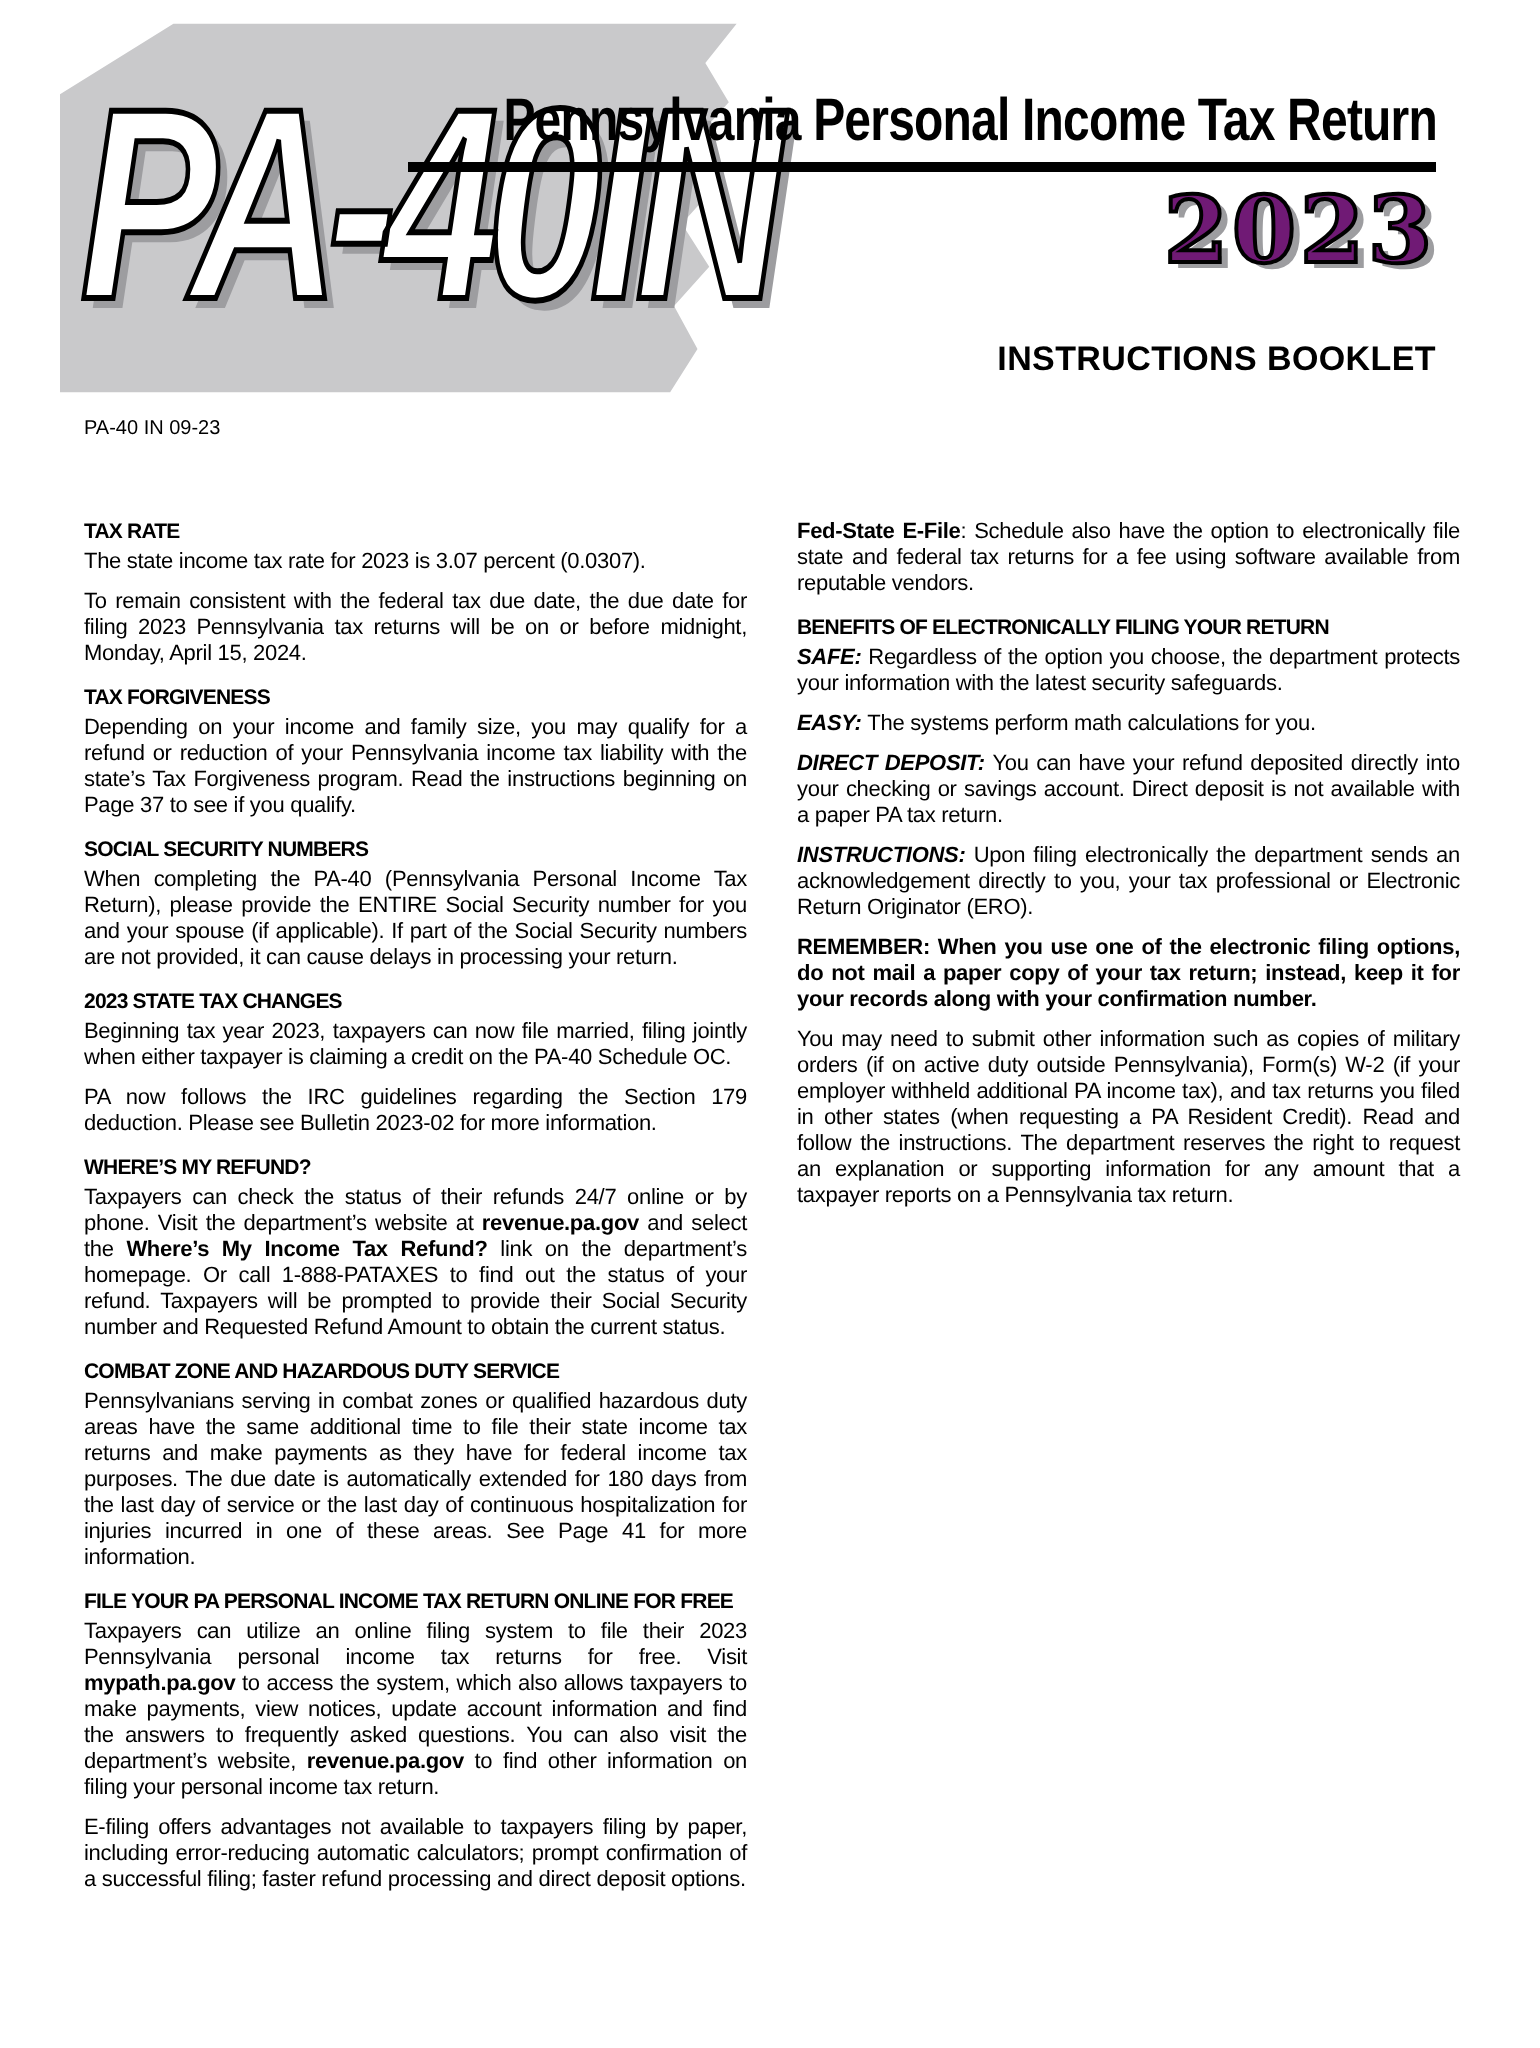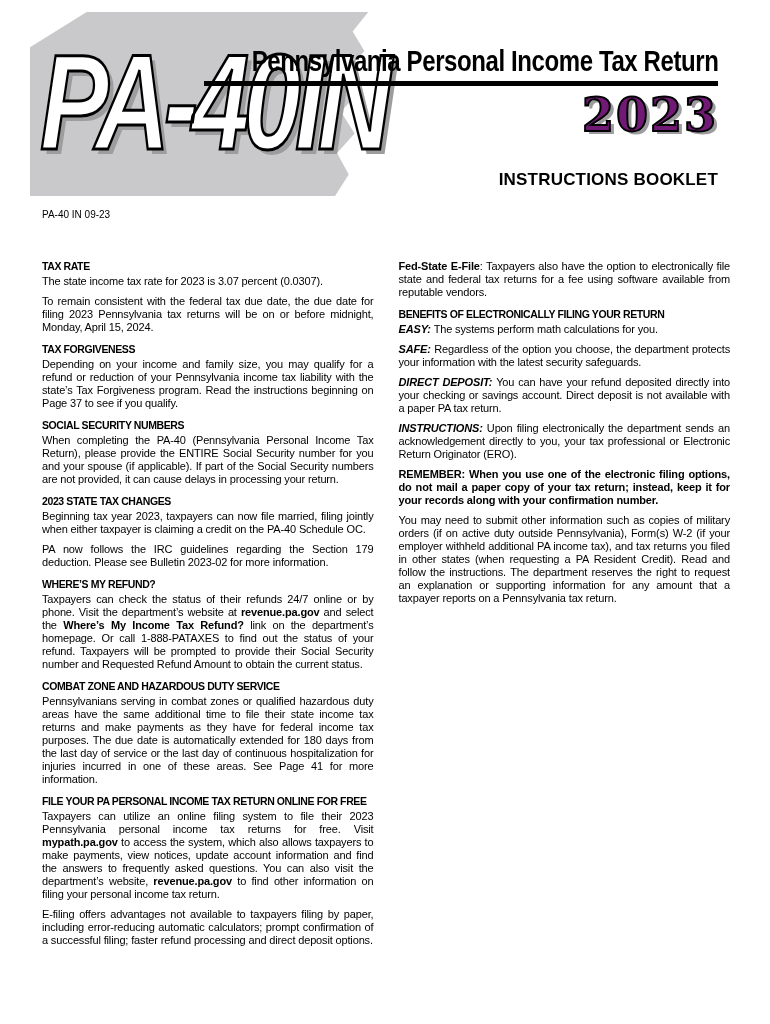--- a/index.html
+++ b/index.html
@@ -167,26 +167,26 @@
           <p><span>Pennsylvanians serving in combat zones or qualified hazardous duty areas have the same additional time to file their state income tax returns and make payments as they have for federal income tax purposes. The due date is automatically extended for 180 days from the last day of service or the last day of continuous hospitalization for injuries incurred in one of these areas. See Page 41 for more information.</span></p>
         </section>
         <section>
           <h3>FILE YOUR PA PERSONAL INCOME TAX RETURN ONLINE FOR FREE</h3>
           <p><span>Taxpayers can utilize an online filing system to file their 2023 Pennsylvania personal income tax returns for free. Visit </span><span class="b">mypath.pa.gov</span><span> to access the system, which also allows taxpayers to make payments, view notices, update account information and find the answers to frequently asked questions. You can also visit the department’s website, </span><span class="b">revenue.pa.gov</span><span> to find other information on filing your personal income tax return.</span></p>
           <p><span>E-filing offers advantages not available to taxpayers filing by paper, including error-reducing automatic calculators; prompt confirmation of a successful filing; faster refund processing and direct deposit options.</span></p>
         </section>
       </div>
     <div class="column">
         <section>
-          <p><span class="b">Fed-State E-File</span><span>: Taxpayers also have the option to electronically file state and federal tax returns for a fee using software available from reputable vendors.</span></p>
+          <p><span class="b">Fed-State E-File</span><span>: Schedule also have the option to electronically file state and federal tax returns for a fee using software available from reputable vendors.</span></p>
         </section>
         <section>
           <h3>BENEFITS OF ELECTRONICALLY FILING YOUR RETURN</h3>
+          <p><span class="b i">SAFE: </span><span>Regardless of the option you choose, the department protects your information with the latest security safeguards.</span></p>
           <p><span class="b i">EASY: </span><span>The systems perform math calculations for you.</span></p>
-          <p><span class="b i">SAFE: </span><span>Regardless of the option you choose, the department protects your information with the latest security safeguards.</span></p>
           <p><span class="b i">DIRECT DEPOSIT: </span><span>You can have your refund deposited directly into your checking or savings account. Direct deposit is not available with a paper PA tax return.</span></p>
           <p><span class="b i">INSTRUCTIONS: </span><span>Upon filing electronically the department sends an acknowledgement directly to you, your tax professional or Electronic Return Originator (ERO).</span></p>
         </section>
         <section>
           <p><span class="b">REMEMBER: When you use one of the electronic filing options, do not mail a paper copy of your tax return; instead, keep it for your records along with your confirmation number.</span></p>
         </section>
         <section>
           <p><span>You may need to submit other information such as copies of military orders (if on active duty outside Pennsylvania), Form(s) W-2 (if your employer withheld additional PA income tax), and tax returns you filed in other states (when requesting a PA Resident Credit). Read and follow the instructions. The department reserves the right to request an explanation or supporting information for any amount that a taxpayer reports on a Pennsylvania tax return.</span></p>
         </section>
       </div>

